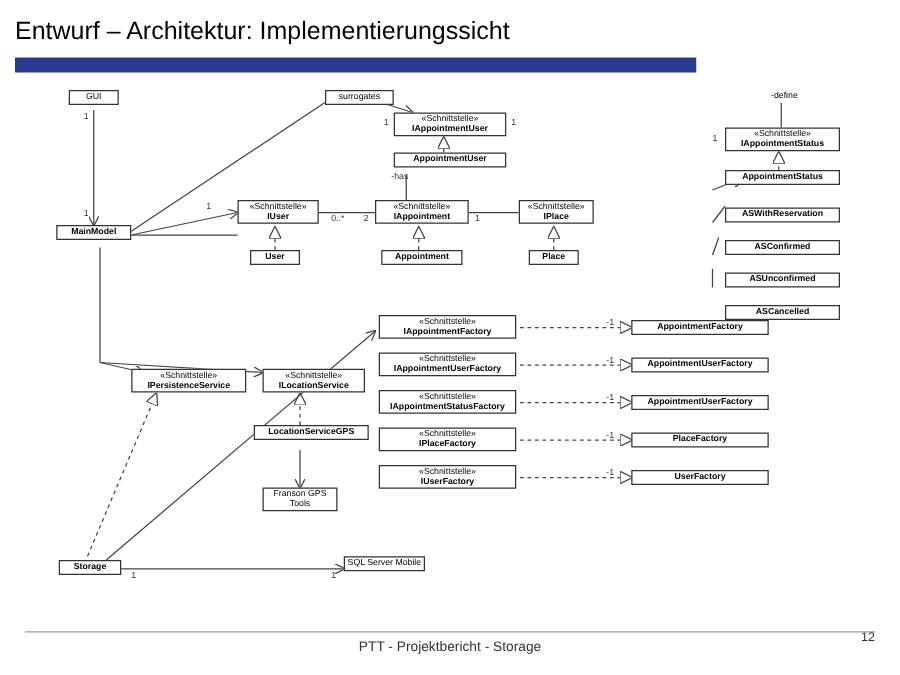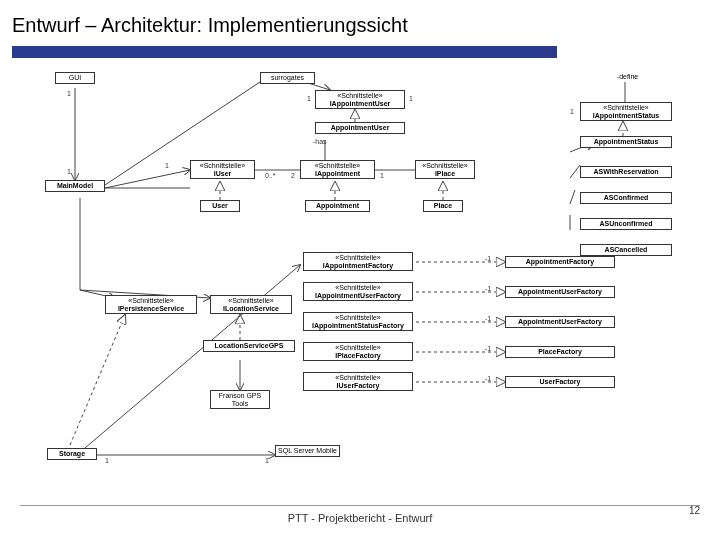--- a/index.html
+++ b/index.html
@@ -190,16 +190,16 @@
 <div class="mult" style="left:460px;top:245px">-1</div>
 <div class="mult" style="left:460px;top:275px">-1</div>
 <div class="mult" style="left:460px;top:305px">-1</div>
 <div class="mult" style="left:80px;top:387px">1</div>
 <div class="mult" style="left:240px;top:387px">1</div>
 <div class="mult" style="left:140px;top:92px">1</div>
 <div class="mult" style="left:545px;top:38px">1</div>
 </div>
 
 <div class="footer-line"></div>
-<div class="footer-center">PTT - Projektbericht - Entwurf</div>
+<div class="footer-center">PTT - Projektbericht - Storage</div>
 <div class="footer-num">12</div>
 
 </div>
 
 </body></html>

